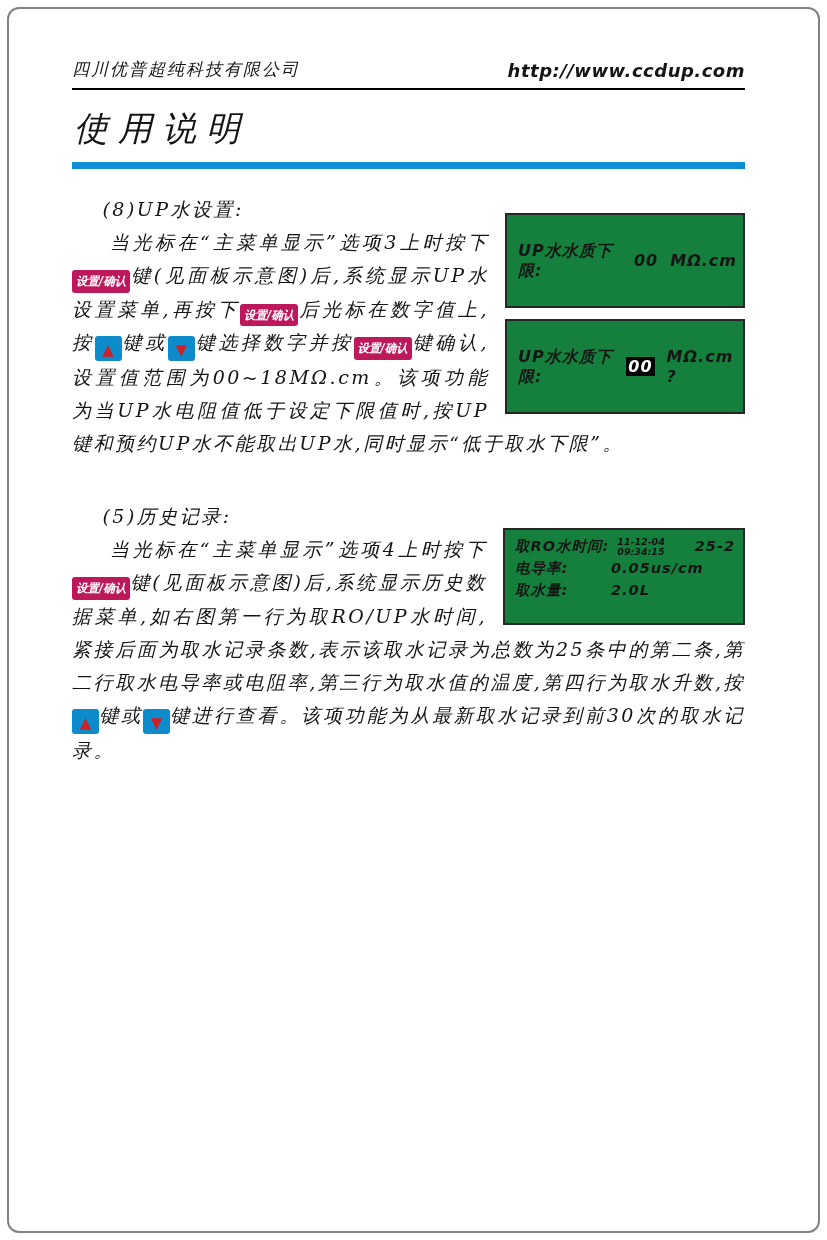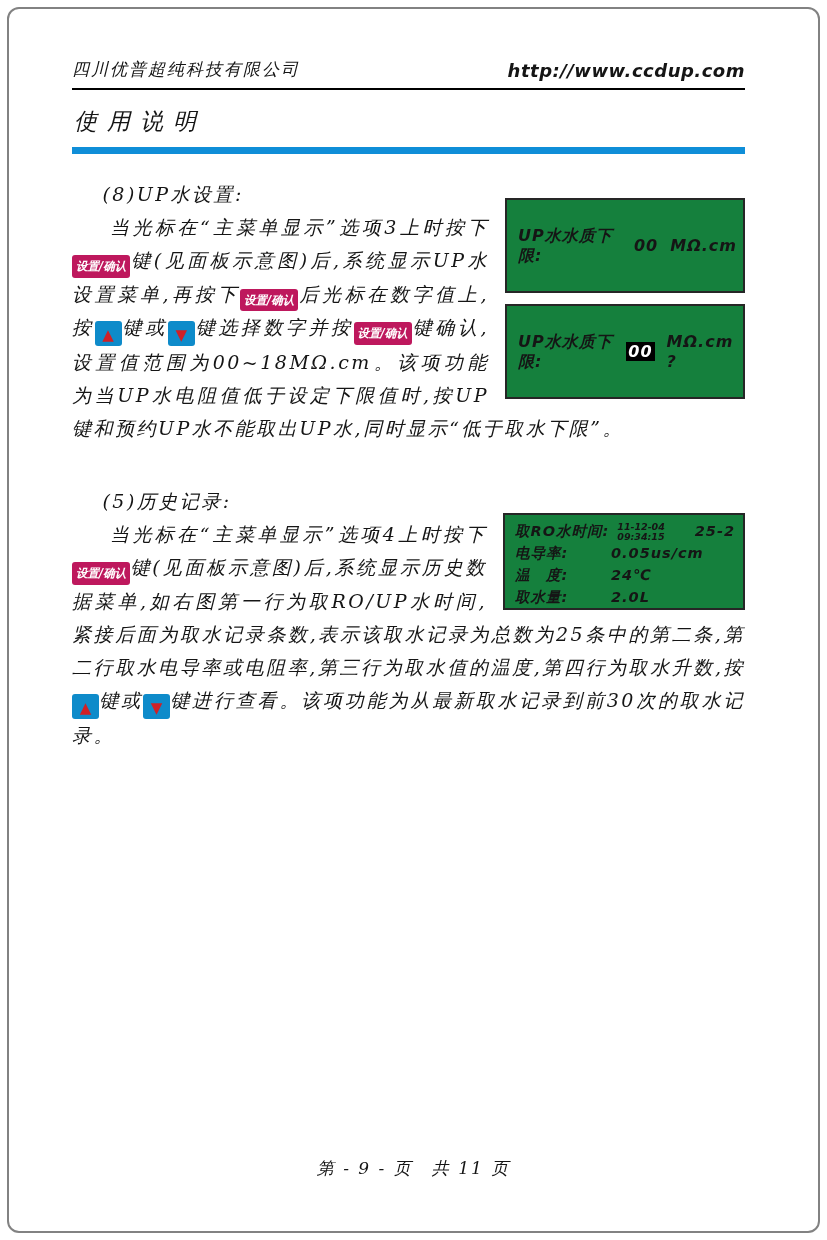--- a/index.html
+++ b/index.html
@@ -18,21 +18,21 @@
   
   .header {
     display:flex; justify-content:space-between; align-items:flex-end;
     border-bottom:2px solid #000; padding-bottom:7px;
     font-family:"DejaVu Sans","Liberation Sans",sans-serif;
   }
   .company { font-size:17px; letter-spacing:2px; }
   .site { font-size:18px; font-weight:bold; letter-spacing:0.5px;margin-left:32px; }
 
   .doc-title {
-    font-size:23px; font-weight:normal; letter-spacing:10px;
+    font-size:34px; font-weight:normal; letter-spacing:10px;
     margin:16px 0 10px 2px;
   }
   .blue-rule { height:7px; background:#0f8ed8; }
 
   
   .section { margin-top:24px; font-size:19px; line-height:33px; letter-spacing:2.5px; }
   .section.second { margin-top:40px; }
   .sec-heading { padding-left:1.6em; }
   .para { text-align:justify; text-indent:2em; }
 
@@ -126,29 +126,24 @@
             <span>11-12-04</span><br>
             <span>09:34:15</span>
           </span>
           <span class="idx">25-2</span>
         </div>
         <div class="hrow">
           <span class="lab">电导率:</span>
           <span>0.05us/cm</span>
         </div>
         <div class="hrow">
-          <span class="lab">温　度:</span>
-          <span>24℃</span>
-        </div>
-        <div class="hrow">
           <span class="lab">取水量:</span>
           <span>2.0L</span>
         </div>
       </div>
 
       <div class="sec-heading">(5)历史记录:</div>
       <p class="para"><span>当光标在“主菜单显示”选项4上时按下</span><span class="key">设置/确认</span><span>键(见面板示意图)后,系统显示历史数据菜单,如右图第一行为取RO/UP水时间,紧接后面为取水记录条数,表示该取水记录为总数为25条中的第二条,第二行取水电导率或电阻率,第三行为取水值的温度,第四行为取水升数,按</span><span class="akey"><span class="tri">▲</span></span><span>键或</span><span class="akey"><span class="tri">▼</span></span><span>键进行查看。该项功能为从最新取水记录到前30次的取水记录。</span></p>
     </div>
 
   </div>
 
-  <div class="footer">第 - 9 - 页　共 11 页</div>
 </div>
 
 </body></html>

